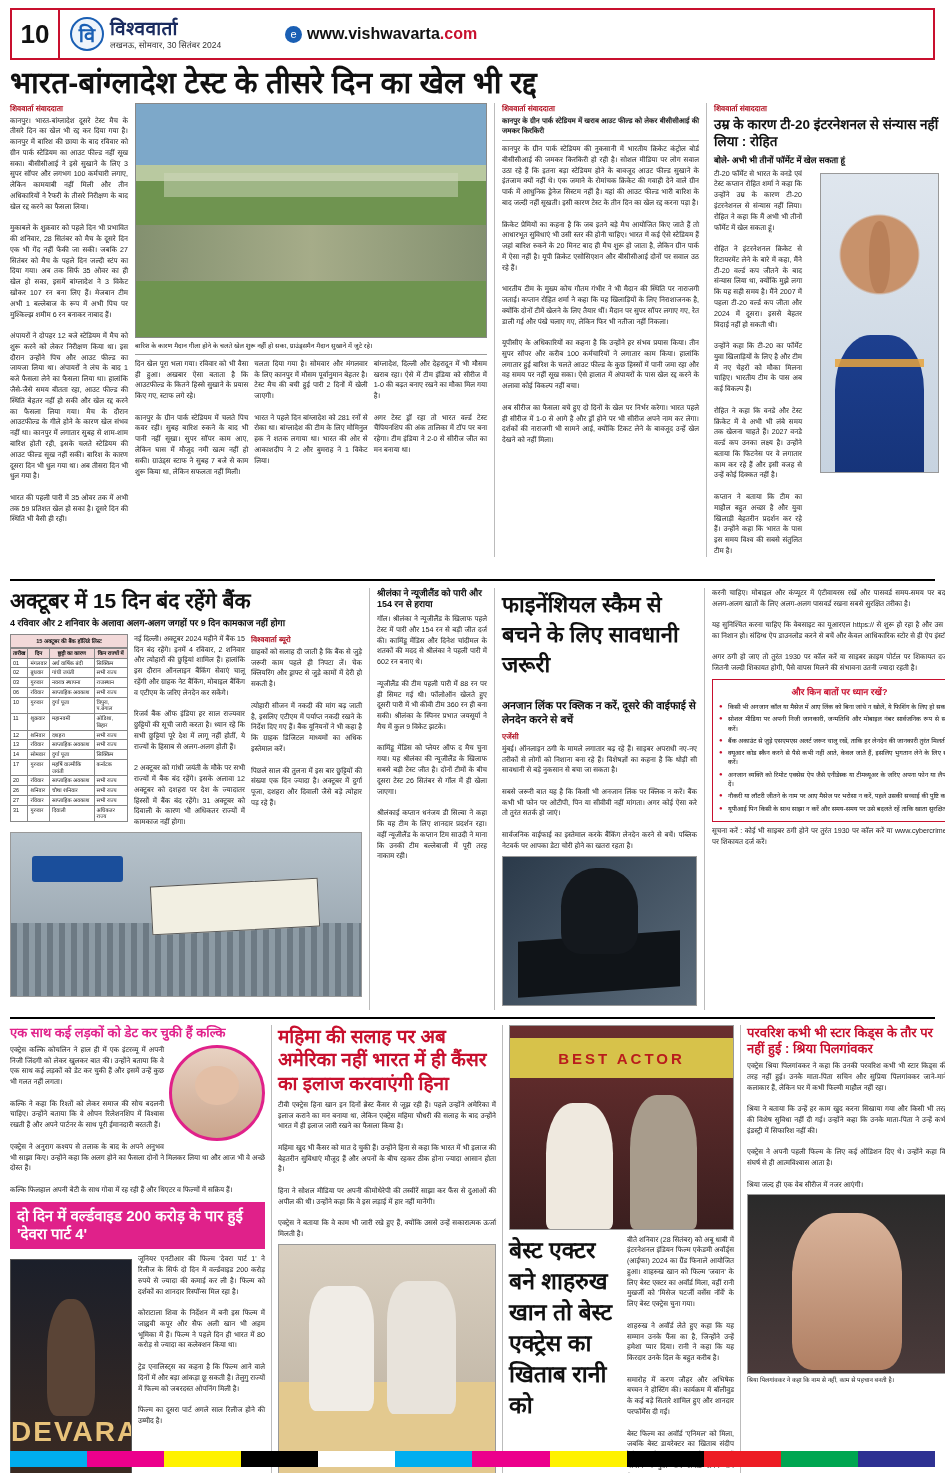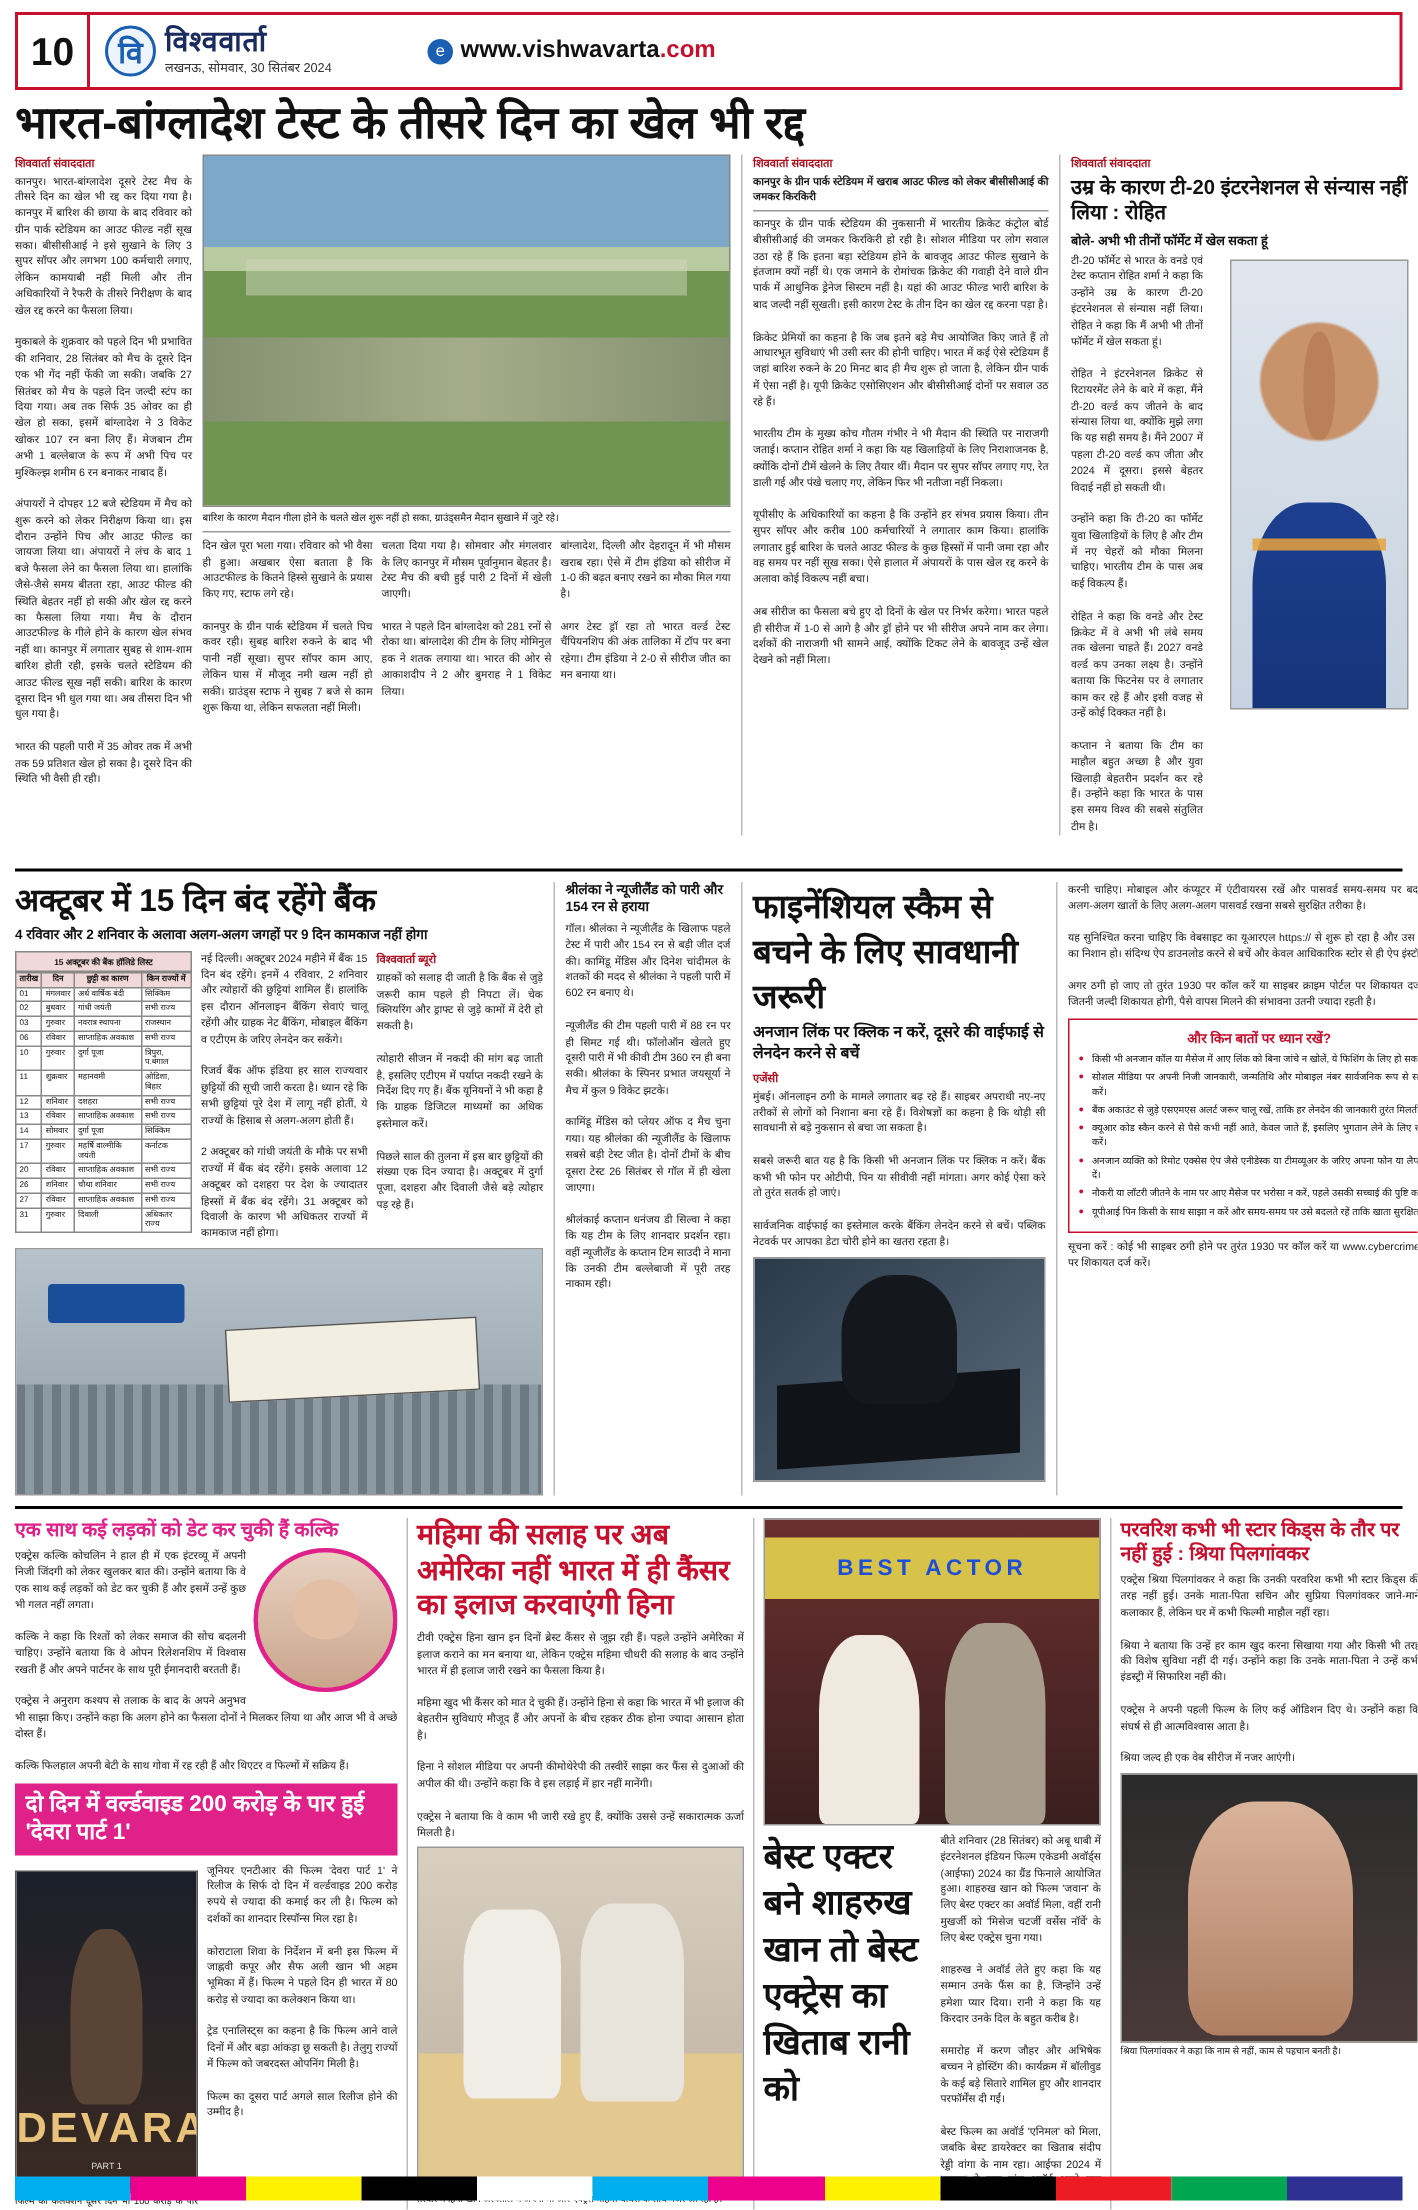--- a/index.html
+++ b/index.html
@@ -98,21 +98,21 @@
   .bank-photo .sbi { position:absolute; left:6%; top:14%; width:26%; height:16%; background:#1a4e9b; border-radius:3px; }
   .bank-photo .sign {
     position:absolute; left:40%; top:30%; width:48%; height:30%; background:#f2efe2;
     border:1px solid #555; transform:rotate(-3deg);
   }
   .bank-photo .gate {
     position:absolute; left:0; right:0; bottom:0; height:45%;
     background:repeating-linear-gradient(90deg,#6d7a84 0 6px,#8c9aa4 6px 12px);
   }
   .scam-head { font-size:22px; font-weight:bold; color:#111; }
-  .scam-sub { font-size:10.5px; font-weight:bold; margin:2px 0 5px 0; }
+  .scam-sub { font-size:10.5px; font-weight:bold; margin:20px 0 5px 0; }
   .hand-photo {
     height:150px; border:1px solid #999; margin:4px 0;
     background:linear-gradient(135deg,#2b3a4a,#5b6b7a); position:relative; overflow:hidden;
   }
   .hand-photo .laptop { position:absolute; left:8%; bottom:8%; width:84%; height:38%; background:#101418; transform:skewY(-4deg); }
   .hand-photo .glove { position:absolute; left:30%; top:8%; width:40%; height:58%; background:#14181d; border-radius:45% 45% 25% 25%; }
   .tipbox { border:1px solid #c8102e; padding:5px 6px; background:#fff; }
   .tipbox-title { text-align:center; font-size:9px; font-weight:bold; color:#c8102e; margin-bottom:4px; }
   .tip { font-size:6.4px; line-height:1.45; text-align:justify; padding-left:9px; position:relative; margin-bottom:3px; }
   .tip::before { content:"●"; color:#c8102e; position:absolute; left:0; top:0; font-size:6px; }
@@ -147,21 +147,21 @@
   }
   .devara-poster .ttl{position:absolute;left:0;right:0;bottom:12%;text-align:center;color:#e8c27a;font-size:28px;font-weight:bold;letter-spacing:2px;}
   .devara-poster .sub{position:absolute;left:0;right:0;bottom:6%;text-align:center;color:#ddd;font-size:6px;}
   .devara-poster .fig{position:absolute;left:30%;top:18%;width:40%;height:55%;background:#5a4436;border-radius:45% 45% 20% 20%;}
 
   .srk-head { font-size:23px; font-weight:bold; line-height:1.35; }
   .srk-photo {
     height:205px;border:1px solid #999;
     background:linear-gradient(#6b2f2f,#3a1f1f); position:relative; overflow:hidden;
   }
-  .srk-photo .banner{position:absolute;left:0;right:0;top:6%;height:20%;background:#d7c24a;color:#1d4ed8;font-size:15px;font-weight:bold;display:flex;align-items:center;justify-content:center;letter-spacing:3px;}
+  .srk-photo .banner{position:absolute;left:0;right:0;top:6%;height:20%;background:#d7c24a;color:#b91c1c;font-size:15px;font-weight:bold;display:flex;align-items:center;justify-content:center;letter-spacing:3px;}
   .srk-photo .w{position:absolute;left:16%;bottom:0;width:30%;height:62%;background:#efe9df;border-radius:40% 40% 6% 6%;}
   .srk-photo .m{position:absolute;right:16%;bottom:0;width:30%;height:66%;background:#a89c8c;border-radius:40% 40% 6% 6%;}
 
   
   .colorbar { position:absolute; left:10px; right:10px; bottom:6px; height:16px; display:flex; }
   .colorbar span { flex:1; }
 
   .imgcap { font-size:6.2px; line-height:1.35; margin-top:2px; text-align:justify; }
 </style>
 </head>
@@ -447,21 +447,21 @@
         <div class="kalki-photo"></div>
         <div class="body-text" style="white-space:pre-line">एक्ट्रेस कल्कि कोचलिन ने हाल ही में एक इंटरव्यू में अपनी निजी जिंदगी को लेकर खुलकर बात की। उन्होंने बताया कि वे एक साथ कई लड़कों को डेट कर चुकी हैं और इसमें उन्हें कुछ भी गलत नहीं लगता।
 
 कल्कि ने कहा कि रिश्तों को लेकर समाज की सोच बदलनी चाहिए। उन्होंने बताया कि वे ओपन रिलेशनशिप में विश्वास रखती हैं और अपने पार्टनर के साथ पूरी ईमानदारी बरतती हैं।
 
 एक्ट्रेस ने अनुराग कश्यप से तलाक के बाद के अपने अनुभव भी साझा किए। उन्होंने कहा कि अलग होने का फैसला दोनों ने मिलकर लिया था और आज भी वे अच्छे दोस्त हैं।
 
 कल्कि फिलहाल अपनी बेटी के साथ गोवा में रह रही हैं और थिएटर व फिल्मों में सक्रिय हैं।</div>
       </div>
       <div class="devara-banner">
-        <div class="l1">दो दिन में वर्ल्डवाइड 200 करोड़ के पार हुई 'देवरा पार्ट 1'</div>
+        <div class="l1">दो दिन में वर्ल्डवाइड 200 करोड़ के पार हुई 'देवरा पार्ट 4'</div>
       </div>
       <div style="display:grid;grid-template-columns:122px 1fr;gap:6px;margin-top:5px">
         <div>
           <div class="devara-poster">
             <div class="fig"></div>
             <div class="ttl">DEVARA</div>
             <div class="sub">PART 1</div>
           </div>
           <div class="imgcap">फिल्म का कलेक्शन दूसरे दिन भी 100 करोड़ के पार रहा।</div>
         </div>

